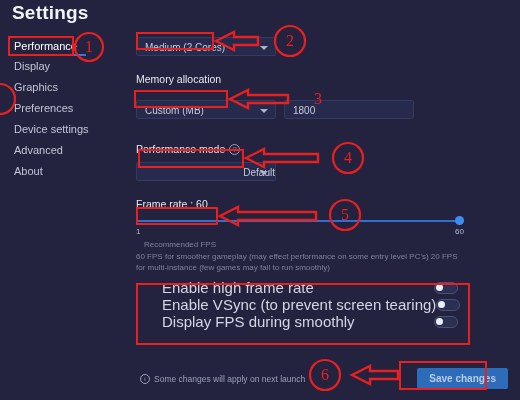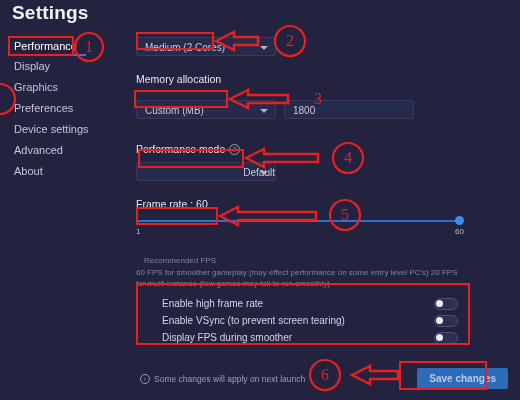--- a/index.html
+++ b/index.html
@@ -166,21 +166,21 @@
     height: 12px;
     font-size: 8px;
     color: #b9bccd;
   }
   .slider-ends .lo { position: absolute; left: 0; top: 1px; }
   .slider-ends .hi { position: absolute; right: 0; top: 1px; }
 
   .rec-title {
     font-size: 8px;
     color: #7f8499;
-    margin-top: 18px;
+    margin-top: 2px;
     padding-left: 8px;
   }
   .rec-body {
     font-size: 8px;
     color: #7f8499;
     line-height: 11px;
     width: 330px;
     margin-top: 2px;
   }
 
@@ -190,21 +190,21 @@
     margin-top: 6px;
   }
   .toggle-row {
     display: flex;
     align-items: center;
     justify-content: space-between;
     height: 17px;
     padding: 0 8px 0 6px;
   }
   .toggle-label {
-    font-size: 10px;
+    font-size: 15px;
     color: #d3d6e4;
     white-space: nowrap;
     padding-left: 20px;
   }
   .switch {
     width: 22px;
     height: 10px;
     border-radius: 6px;
     background: #2b2f52;
     border: 1px solid #4a5078;
@@ -370,21 +370,21 @@
             <span class="knob"></span>
           </span>
       </div>
       <div class="toggle-row">
         <span class="toggle-label">Enable VSync (to prevent screen tearing)</span>
         <span class="switch">
             <span class="knob"></span>
           </span>
       </div>
       <div class="toggle-row">
-        <span class="toggle-label">Display FPS during smoother</span>
+        <span class="toggle-label">Display FPS during smoothly</span>
         <span class="switch">
             <span class="knob"></span>
           </span>
       </div>
     </div>
   </div>
 
   <div class="footer">
     <div class="footer-note">
       <span class="info-icon">i</span>

